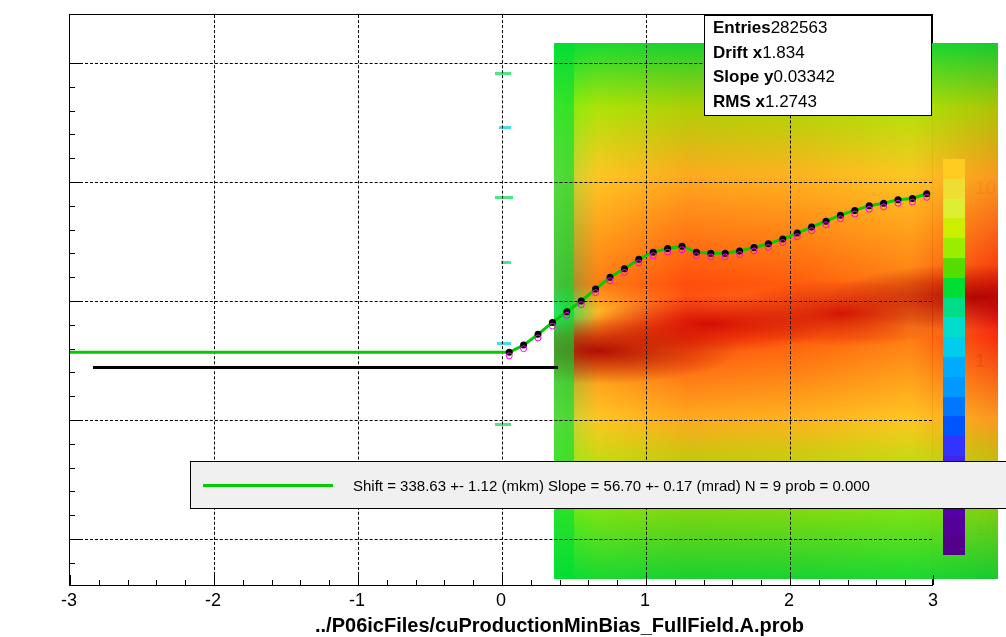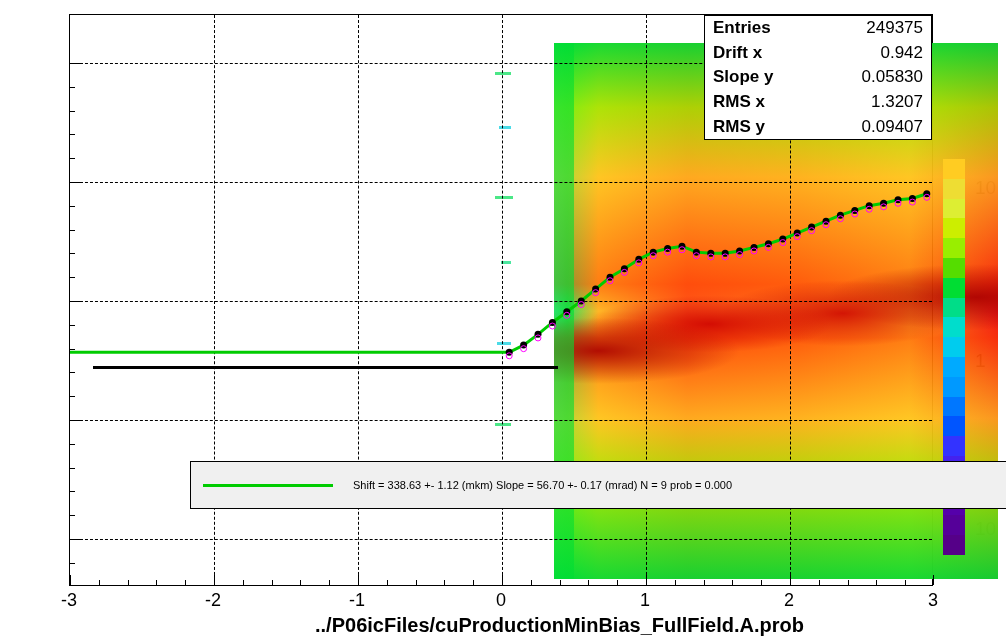--- a/index.html
+++ b/index.html
@@ -1,36 +1,36 @@
 <!DOCTYPE html>
 <html><head>
   <meta charset="utf-8">
   <style>
     * { box-sizing: border-box; }
     body { margin: 0; font-family: Arial, sans-serif; background: #fff; width: 1006px; height: 637px; position: relative; overflow: hidden; }
     .plot-area { position: absolute; left: 69px; top: 14px; width: 864px; height: 572px; border: 1.5px solid #000; }
     .title-box { position: absolute; left: 6px; top: 7px; width: 760px; height: 40px; border: 1.5px solid #000; background: #fff; display: flex; align-items: center; padding-left: 20px; font-size: 17px; font-weight: bold; z-index: 10; }
     .stats-box { position: absolute; right: 0; top: 0; width: 228px; border: 1.5px solid #000; background: #fff; z-index: 15; font-size: 17px; }
     .stats-title { text-align: center; font-weight: bold; border-bottom: 1.5px solid #000; padding: 1px 0; }
-    .stats-row { display: flex; justify-content: space-between; padding: 0 8px; line-height: 1.45; }
+    .stats-row { display: flex; padding: 0 8px; line-height: 1.45; }
     .stats-label { font-weight: bold; }
     .density-area { position: absolute; left: 484px; top: 28px; width: 444px; height: 536px; z-index: 2; overflow: hidden; }
     .gridlines { position: absolute; left: 0; top: 0; width: 100%; height: 100%; z-index: 5; pointer-events: none; }
     .vgrid { position: absolute; top: 0; bottom: 0; border-left: 1px dashed #000; }
     .hgrid { position: absolute; left: 0; right: 0; border-top: 1px dashed #000; }
     .ticks { position: absolute; z-index: 6; }
     .xtick-label { position: absolute; top: 590px; font-size: 18px; text-align: center; width: 40px; margin-left: -20px; }
     .tick-mark-x { position: absolute; bottom: 0; width: 1px; height: 10px; background: #000; z-index: 7; }
     .tick-mark-x.minor { height: 5px; }
     .tick-mark-y { position: absolute; left: 0; height: 1px; width: 10px; background: #000; z-index: 7; }
     .tick-mark-y.minor { width: 5px; }
     .flat-line { position: absolute; left: 23px; top: 351px; width: 465px; height: 3px; background: #000; z-index: 8; }
     .legend-box { position: absolute; left: 120px; top: 446px; width: 850px; height: 48px; border: 1px solid #000; background: #f0f0f0; z-index: 20; display: flex; align-items: center; }
     .legend-line { width: 130px; height: 3px; background: #00cc00; margin: 0 20px 0 12px; }
-    .legend-text { font-size: 11px; }
+    .legend-text { font-size: 15px; }
     .colorbar { position: absolute; left: 943px; top: 159px; width: 22px; height: 396px; z-index: 3; }
     .cb-seg { width: 100%; height: 5%; }
     .cb-labels { position: absolute; font-size: 19px; }
     .x-caption { position: absolute; left: 315px; top: 614px; font-size: 20px; font-weight: bold; }
     svg { position: absolute; left: 0; top: 0; width: 864px; height: 572px; z-index: 8; pointer-events:none; }
     .marker-dot { fill: #000; }
     .green-curve { stroke: #00cc00; stroke-width: 3; fill: none; }
     .magenta-markers { fill: none; stroke: #ff00ff; stroke-width: 1; }
   </style>
 </head>
@@ -217,37 +217,33 @@
   </svg>
 
   <div class="legend-box">
     <div class="legend-line"></div>
     <div class="legend-text">Shift =   338.63 +- 1.12 (mkm) Slope =    56.70 +- 0.17 (mrad)  N = 9 prob = 0.000</div>
   </div>
 
   <div class="stats-box">
     <div class="stats-row">
         <span class="stats-label">Entries</span>
-        <span>249375</span>
+        <span>282563</span>
       </div>
     <div class="stats-row">
         <span class="stats-label">Drift x</span>
-        <span>0.942</span>
+        <span>1.834</span>
       </div>
     <div class="stats-row">
         <span class="stats-label">Slope y</span>
-        <span>0.05830</span>
+        <span>0.03342</span>
       </div>
     <div class="stats-row">
         <span class="stats-label">RMS x</span>
-        <span>1.3207</span>
-      </div>
-    <div class="stats-row">
-        <span class="stats-label">RMS y</span>
-        <span>0.09407</span>
+        <span>1.2743</span>
       </div>
   </div>
 
 </div>
 
 <div class="ticks">
   <div class="xtick-label" style="left:69px">-3</div>
   <div class="xtick-label" style="left:213px">-2</div>
   <div class="xtick-label" style="left:357px">-1</div>
   <div class="xtick-label" style="left:501px">0</div>

